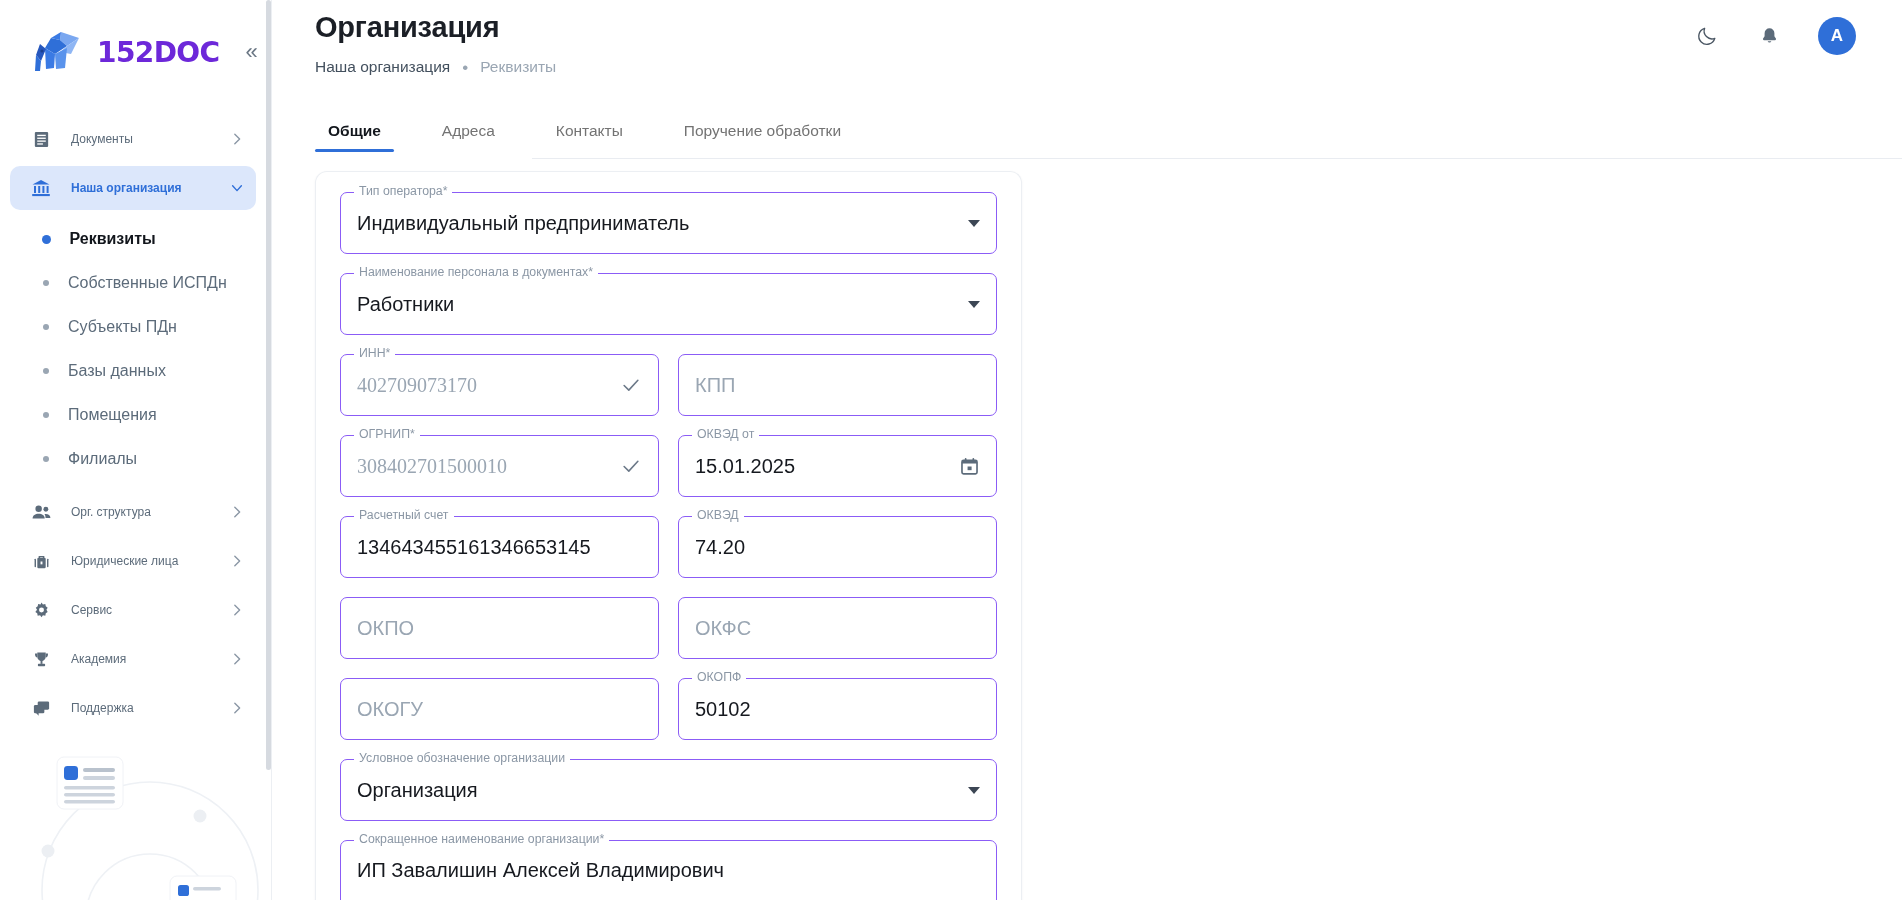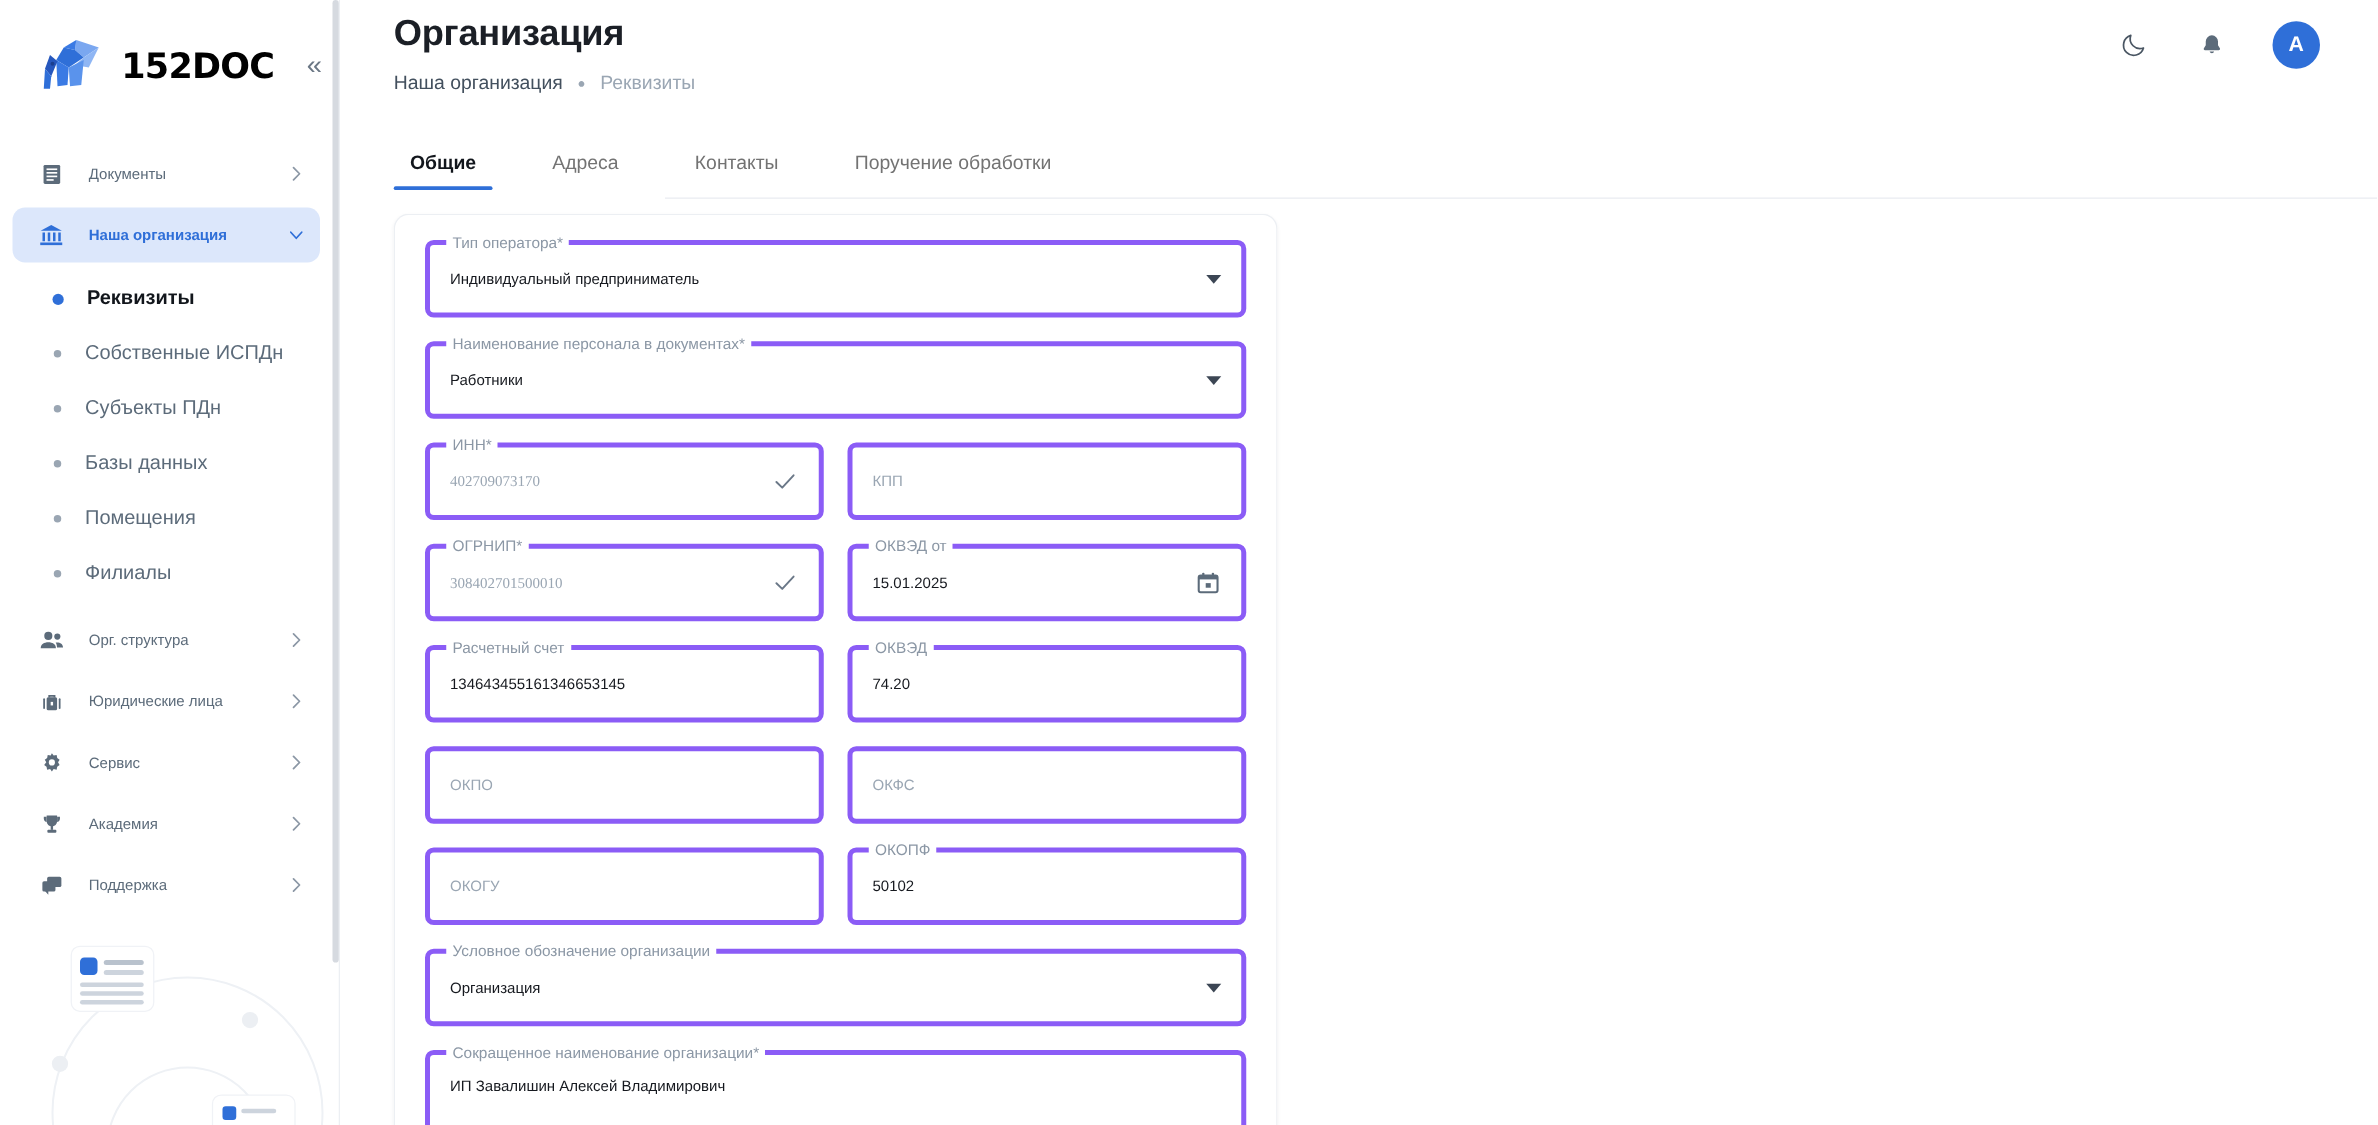--- a/index.html
+++ b/index.html
@@ -55,21 +55,21 @@
     align-items: center;
     height: 104px;
     padding: 0 0 0 27px;
     gap: 12px;
   }
   .brand-logo { width: 58px; height: 48px; flex: 0 0 58px; }
   .brand-text {
     font-size: 28px;
     font-weight: bold;
     letter-spacing: -0.6px;
-    color: #000000;
+    color: #6d28d9;
     font-family: "DejaVu Sans", sans-serif;
   }
   .brand-collapse {
     margin-left: 14px;
     font-size: 22px;
     color: #6b7785;
     line-height: 1;
     cursor: pointer;
     user-select: none;
   }
@@ -233,21 +233,21 @@
     border-radius: 12px 12px 0 0;
     box-shadow: 0 1px 3px rgba(20,30,50,0.05);
     padding: 20px 24px 0 24px;
     overflow: hidden;
   }
   .row { display: flex; gap: 19px; margin-bottom: 19px; }
   .row > .field { flex: 1 1 0; }
 
   .field {
     position: relative;
-    border: 4px solid #8b5cf6;
+    border: 1px solid #8b5cf6;
     border-radius: 7px;
     height: 62px;
     background: #ffffff;
     display: flex;
     align-items: center;
     padding: 0 16px;
     cursor: text;
   }
   .field.tall { height: 80px; align-items: flex-start; padding-top: 18px; }
   .field .legend {
@@ -256,21 +256,21 @@
     left: 13px;
     padding: 0 5px;
     background: #ffffff;
     font-size: 12.3px;
     color: #8b97a5;
     white-space: nowrap;
     line-height: 1;
   }
   .field .legend .req { color: #8b97a5; }
   .field .value {
-    font-size: 12px;
+    font-size: 20px;
     color: #16191f;
     white-space: nowrap;
     overflow: hidden;
   }
   .field .value.muted { color: #9aa6b3; font-family: Liberation Serif, serif; }
   .field .value.placeholder { color: #9aa6b3; }
   .field .trail {
     margin-left: auto;
     display: flex;
     align-items: center;

